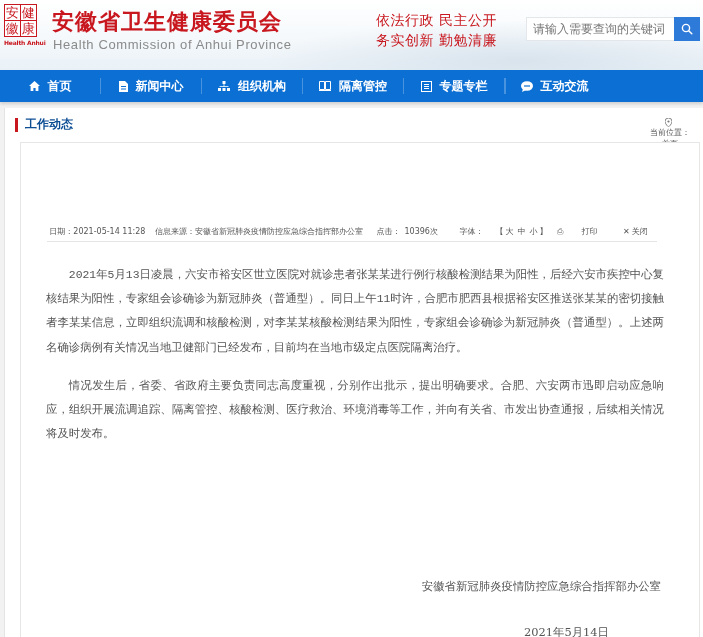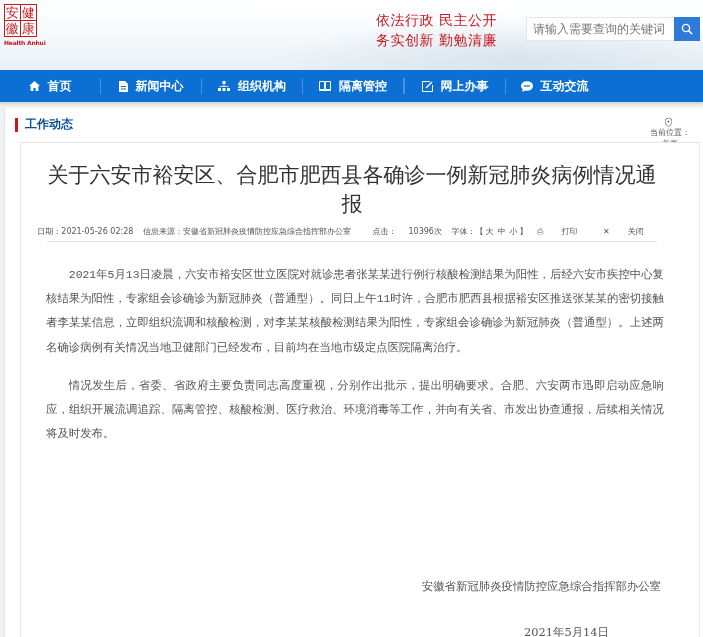--- a/index.html
+++ b/index.html
@@ -53,20 +53,22 @@
   <div class="mtn"></div>
   <div class="logo-seal">
     <div class="seal-box">
       <span>安</span>
       <span>健</span>
       <span>徽</span>
       <span>康</span>
     </div>
     <div class="seal-caption">Health Anhui</div>
   </div>
+  <div class="site-title">安徽省卫生健康委员会</div>
+  <div class="site-subtitle">Health Commission of Anhui Province</div>
   <div class="slogan s1">依法行政  民主公开</div>
   <div class="slogan s2">务实创新  勤勉清廉</div>
   <div class="search-box">
     <input class="search-input" type="text" placeholder="请输入需要查询的关键词" style="">
   </div>
   <div class="search-btn">
     <span>
       <svg width="12" height="12" viewBox="0 0 12 12">
           <circle cx="5" cy="5" r="3.6" fill="none" stroke="#fff" stroke-width="1.4"></circle>
           <line x1="7.7" y1="7.7" x2="10.8" y2="10.8" stroke="#fff" stroke-width="1.5" stroke-linecap="round"></line>
@@ -113,30 +115,32 @@
   <div class="nav-item" style="width:100px">
     <span class="ico">
         <svg width="12" height="10" viewBox="0 0 12 10">
           <path d="M0.5 0.5 H5.5 V8.5 H0.5 Z M6.5 0.5 H11.5 V8.5 H6.5 Z" fill="none" stroke="#fff" stroke-width="1"></path>
           <rect x="0" y="9" width="12" height="1" fill="#fff"></rect>
         </svg>
       </span>
     <span>隔离管控</span>
   </div>
   <div class="nav-sep"></div>
-  <div class="nav-sep"></div>
   <div class="nav-item" style="width:100px">
     <span class="ico">
         <svg width="11" height="11" viewBox="0 0 11 11">
-          <path d="M8 0.5 H0.5 V10.5 H10.5 V4" fill="none" stroke="#fff" stroke-width="1"></path>
-          <path d="M4 7 L10 1" stroke="#fff" stroke-width="1.4"></path>
+          <rect x="0.5" y="0.5" width="10" height="10" fill="none" stroke="#fff" stroke-width="1"></rect>
+          <rect x="3" y="3" width="5" height="1" fill="#fff"></rect>
+          <rect x="3" y="5" width="5" height="1" fill="#fff"></rect>
+          <rect x="3" y="7" width="5" height="1" fill="#fff"></rect>
         </svg>
       </span>
-    <span>网上办事</span>
+    <span>专题专栏</span>
   </div>
+  <div class="nav-sep"></div>
   <div class="nav-sep"></div>
   <div class="nav-item" style="width:97px">
     <span class="ico">
         <svg width="12" height="11" viewBox="0 0 12 11">
           <ellipse cx="6" cy="5" rx="6" ry="4.8" fill="#fff"></ellipse>
           <path d="M2 8 L1 11 L5 9 Z" fill="#fff"></path>
           <rect x="3" y="4.4" width="6" height="1.2" fill="#0c6fd3"></rect>
         </svg>
       </span>
     <span>互动交流</span>
@@ -158,29 +162,28 @@
       </span>
     <span>当前位置：</span>
     <a>首页</a>
     <span class="gt">&gt;</span>
     <a>新闻中心</a>
     <span class="gt">&gt;</span>
     <a>工作动态</a>
   </div>
 
   <div class="article">
-    <h1 class="article-title" style="font-weight:normal">关于六安市裕安区、合肥市肥西县各确诊一例新冠肺炎病例情况通报</h1>
 
     <div class="meta">
-      <span><span style="margin:0">日期：</span><span style="margin:0">2021-05-26 02:28</span></span>
+      <span><span style="margin:0">日期：</span><span style="margin:0">2021-05-14 11:28</span></span>
       <span><span style="margin:0">信息来源：</span><span style="margin:0">安徽省新冠肺炎疫情防控应急综合指挥部办公室</span></span>
-      <span><span style="margin:12px">点击：</span><span style="margin:0">10396次</span></span>
-      <span class="fs"><span style="margin:0">字体：</span><span style="margin:0">【</span><a>大</a><a>中</a><a>小</a><span style="margin:0">】</span></span>
+      <span><span style="margin:4px">点击：</span><span style="margin:0">10396次</span></span>
+      <span class="fs"><span style="margin:12px">字体：</span><span style="margin:0">【</span><a>大</a><a>中</a><a>小</a><span style="margin:0">】</span></span>
       <span class="tool"><span style="margin-right:2px">⎙</span><span style="margin:16px">打印</span></span>
-      <span class="tool"><span style="margin-right:2px">✕</span><span style="margin:16px">关闭</span></span>
+      <span class="tool"><span style="margin-right:2px">✕</span><span style="margin:0">关闭</span></span>
     </div>
 
     <div class="divider"></div>
 
     <div class="body">
       <p>2021年5月13日凌晨，六安市裕安区世立医院对就诊患者张某某进行例行核酸检测结果为阳性，后经六安市疾控中心复核结果为阳性，专家组会诊确诊为新冠肺炎（普通型）。同日上午11时许，合肥市肥西县根据裕安区推送张某某的密切接触者李某某信息，立即组织流调和核酸检测，对李某某核酸检测结果为阳性，专家组会诊确诊为新冠肺炎（普通型）。上述两名确诊病例有关情况当地卫健部门已经发布，目前均在当地市级定点医院隔离治疗。</p>
       <p>情况发生后，省委、省政府主要负责同志高度重视，分别作出批示，提出明确要求。合肥、六安两市迅即启动应急响应，组织开展流调追踪、隔离管控、核酸检测、医疗救治、环境消毒等工作，并向有关省、市发出协查通报，后续相关情况将及时发布。</p>
     </div>
 
     <div class="sign org">安徽省新冠肺炎疫情防控应急综合指挥部办公室</div>

